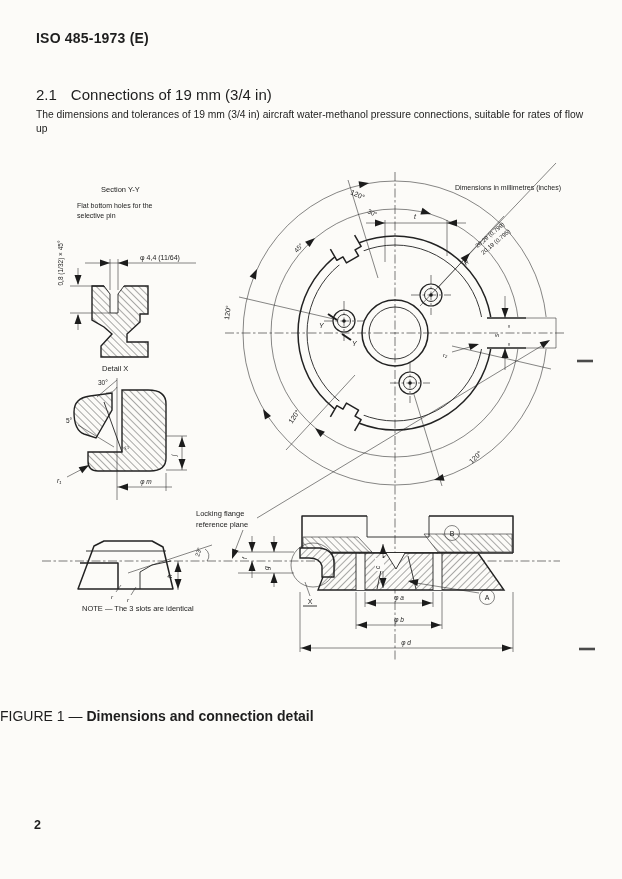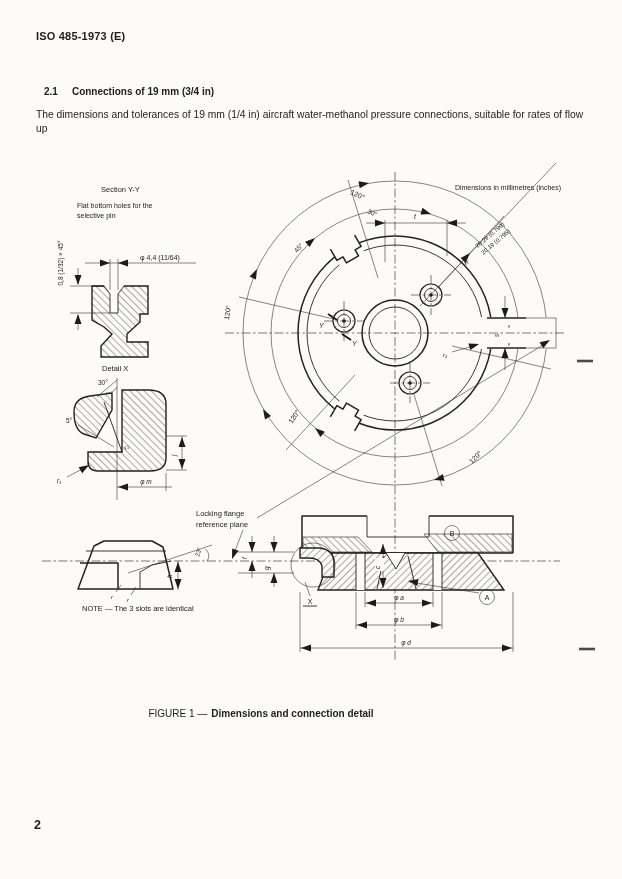--- a/index.html
+++ b/index.html
@@ -2,25 +2,25 @@
 <html><head>
 <meta charset="utf-8">
 <style>
   html,body{margin:0;padding:0;background:#e8e8e6;}
   .page{
     position:relative;width:622px;height:879px;margin:0 auto;
     background:#fcfbf8;overflow:hidden;
     font-family:"Liberation Sans",sans-serif;color:#1e1e1e;
   }
   .abs{position:absolute;}
-  .doc-header{left:36px;top:30px;font-size:11px;font-weight:700;letter-spacing:.2px;}
-  .sec-heading{left:36px;top:86px;font-size:10px;font-weight:700;margin-left:8px;}
+  .doc-header{left:36px;top:30px;font-size:14px;font-weight:700;letter-spacing:.2px;}
+  .sec-heading{left:36px;top:86px;font-size:15px;font-weight:400;}
   .sec-heading .num{margin-right:14px;}
   .body-text{left:36px;top:108px;width:556px;font-size:10.3px;line-height:14px;}
-  .caption{left:0;top:708px;width:522px;text-align:center;font-size:10px;}
+  .caption{left:0;top:708px;width:522px;font-size:14px;}
   .caption .cap-title{font-weight:700;margin-left:4px;}
   .page-num{left:34px;top:818px;font-size:12.5px;font-weight:700;}
   svg{position:absolute;left:0;top:0;}
   .bold{stroke:#222;stroke-width:1.5;fill:none;stroke-linejoin:round;}
   .med{stroke:#222;stroke-width:.9;fill:none;stroke-linejoin:round;}
   .thin{stroke:#222;stroke-width:.55;fill:none;}
   .cl{stroke:#222;stroke-width:.6;stroke-dasharray:9 2.5 2.5 2.5;fill:none;}
   .arr{fill:#1c1c1c;stroke:none;}
   .lbl{font-family:"Liberation Sans",sans-serif;fill:#1c1c1c;stroke:none;}
   .it{font-style:italic;}
@@ -37,21 +37,21 @@
 
 <div class="page">
 
   <div class="abs doc-header">ISO 485-1973 (E)</div>
 
   <div class="abs sec-heading">
     <span class="num">2.1</span><span>Connections of 19 mm (3/4 in)</span>
   </div>
 
   <div class="abs body-text">
-    <div>The dimensions and tolerances of 19 mm (1/4 in) aircraft water-methanol pressure connections, suitable for rates of flow up</div>
+    <div>The dimensions and tolerances of 19 mm (3/4 in) aircraft water-methanol pressure connections, suitable for rates of flow up</div>
   </div>
 
   <svg width="622" height="879" viewBox="0 0 622 879">
     <defs>
       <pattern id="h1" width="5" height="5" patternUnits="userSpaceOnUse" patternTransform="rotate(45)">
         <rect width="5" height="5" fill="#fcfbf8"></rect>
         <line x1="0" y1="0" x2="0" y2="5" stroke="#2a2a2a" stroke-width="0.8"></line>
       </pattern>
       <pattern id="h2" width="5" height="5" patternUnits="userSpaceOnUse" patternTransform="rotate(-45)">
         <rect width="5" height="5" fill="#fcfbf8"></rect>

